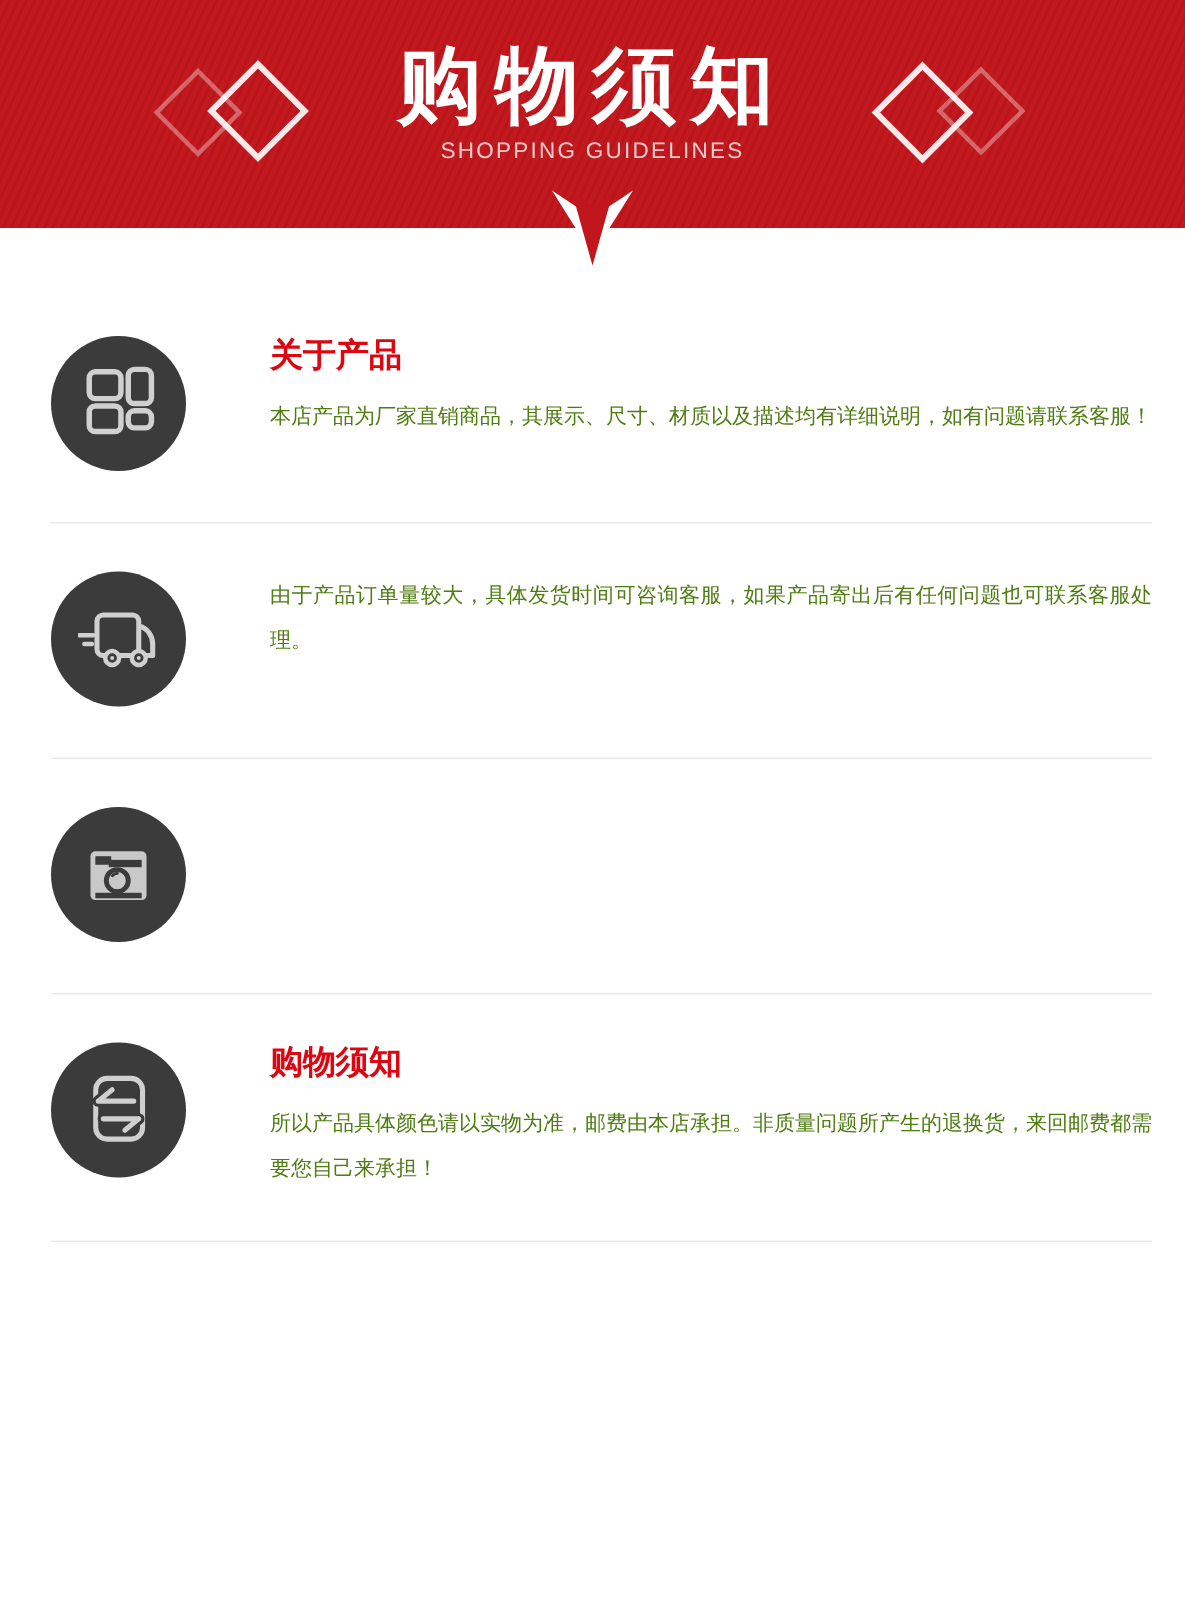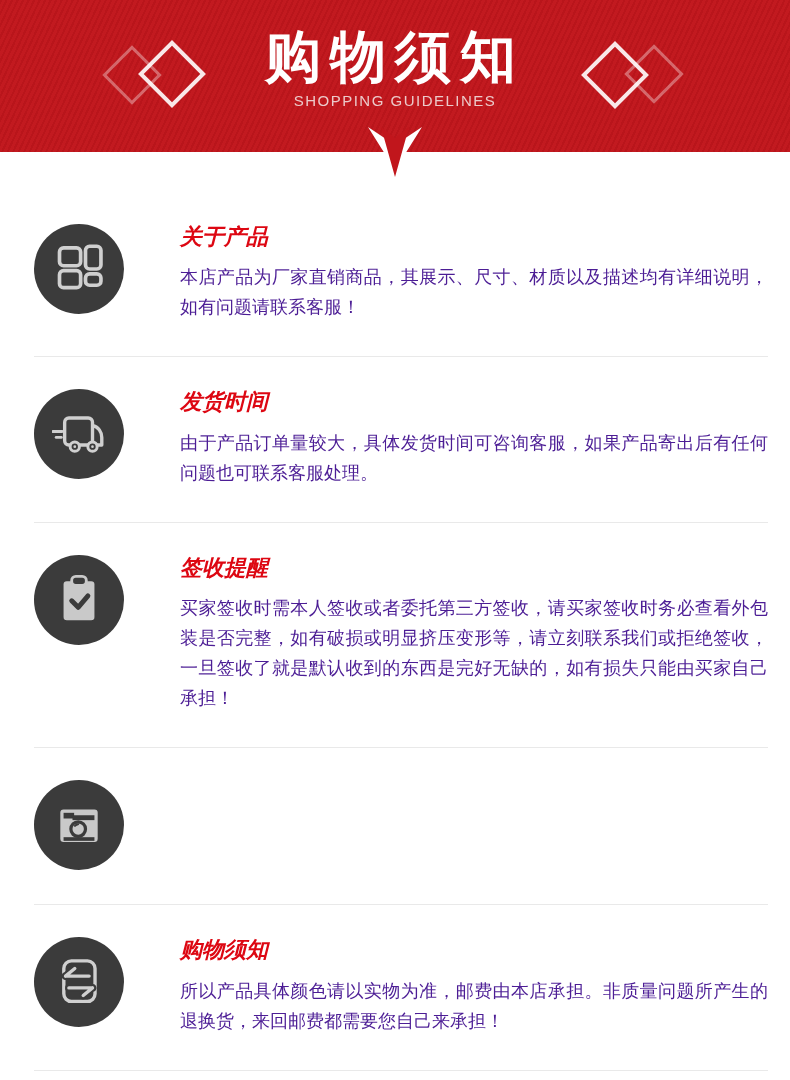--- a/index.html
+++ b/index.html
@@ -84,27 +84,26 @@
     margin-right:56px;
   }
   .icon-circle svg{display:block;}
   .txt{flex:1 1 auto; min-width:0;}
   .sec-title{
     margin:0 0 12px 0;
     font-size:22px;
     font-weight:bold;
     color:#dd0712;
     line-height:1.2;
-    font-style:italic;
   }
   .sec-body{
     margin:0;
-    font-size:18px;
+    font-size:14px;
     line-height:30px;
-    color:#4c1d95;
+    color:#4d7c0f;
     text-align:justify;
   }
 </style>
 </head>
 <body>
 
 <div class="page">
 
   <div class="header">
     <div class="diamond d-faint dl-faint"></div>
@@ -148,40 +147,24 @@
        <circle cx="27" cy="47" r="5.5" stroke="#d0d0d0" stroke-width="3.5" fill="#3b3b3b"></circle>
        <circle cx="27" cy="47" r="1.6" fill="#d0d0d0"></circle>
        <circle cx="48" cy="47" r="5.5" stroke="#d0d0d0" stroke-width="3.5" fill="#3b3b3b"></circle>
        <circle cx="48" cy="47" r="1.6" fill="#d0d0d0"></circle>
        <line x1="1" y1="29" x2="12" y2="29" stroke="#d0d0d0" stroke-width="3.5" stroke-linecap="round"></line>
        <line x1="5" y1="36" x2="11" y2="36" stroke="#d0d0d0" stroke-width="3.5" stroke-linecap="round"></line>
      </svg>
           </span>
       </div>
       <div class="txt">
-        <h2 class="sec-title">发货时间</h2>
         <p class="sec-body">由于产品订单量较大，具体发货时间可咨询客服，如果产品寄出后有任何问题也可联系客服处理。</p>
       </div>
     </section>
 
-    <section class="section">
-      <div class="icon-circle">
-        <span class="icon-slot">
-            <svg width="52" height="52" viewBox="0 0 64 64" fill="none">
-       <rect x="13" y="9" width="38" height="48" rx="4" fill="#c9c9c9"></rect>
-       <rect x="23" y="3" width="18" height="11" rx="5" fill="#3b3b3b" stroke="#c9c9c9" stroke-width="3.5"></rect>
-       <path d="M23 33 l8 8 l12 -14" stroke="#3b3b3b" stroke-width="6" stroke-linecap="round" stroke-linejoin="round"></path>
-     </svg>
-          </span>
-      </div>
-      <div class="txt">
-        <h2 class="sec-title">签收提醒</h2>
-        <p class="sec-body">买家签收时需本人签收或者委托第三方签收，请买家签收时务必查看外包装是否完整，如有破损或明显挤压变形等，请立刻联系我们或拒绝签收，一旦签收了就是默认收到的东西是完好无缺的，如有损失只能由买家自己承担！</p>
-      </div>
-    </section>
 
     <section class="section">
       <div class="icon-circle">
         <span class="icon-slot">
             <svg width="52" height="52" viewBox="0 0 64 64" fill="none">
        <rect x="9" y="13" width="46" height="40" rx="4" fill="#c9c9c9"></rect>
        <rect x="13" y="17" width="13" height="7" fill="#3b3b3b"></rect>
        <rect x="24" y="20" width="27" height="6" fill="#3b3b3b"></rect>
        <circle cx="31" cy="37" r="9" fill="#c9c9c9" stroke="#3b3b3b" stroke-width="4"></circle>
        <path d="M27 33 a6 6 0 0 1 4 -2" stroke="#3b3b3b" stroke-width="2.5" stroke-linecap="round"></path>

